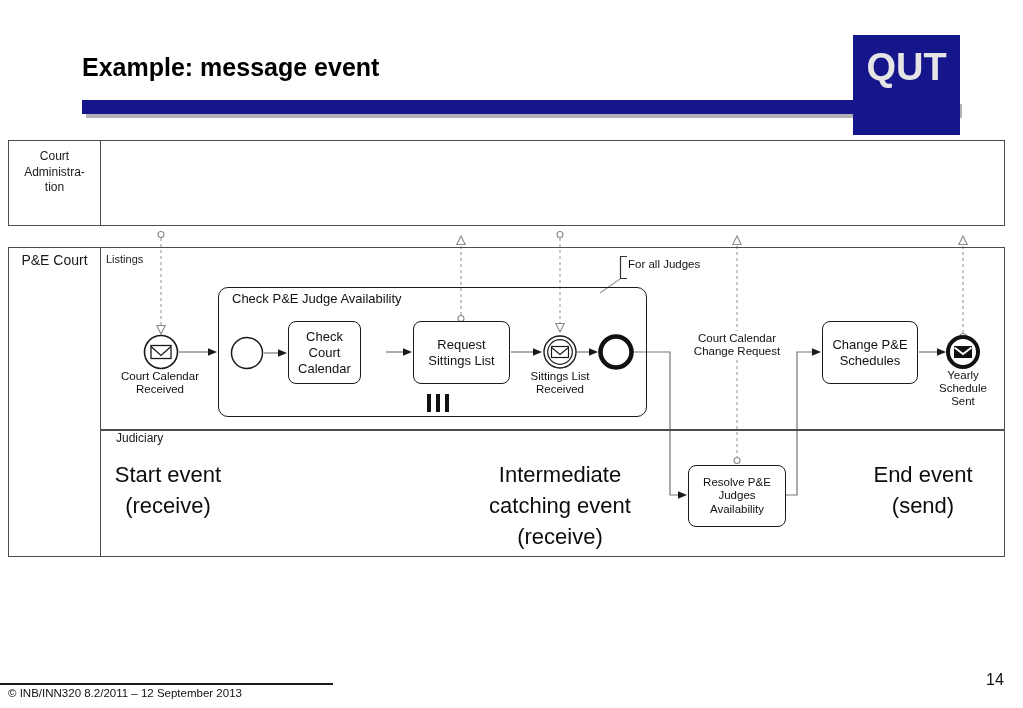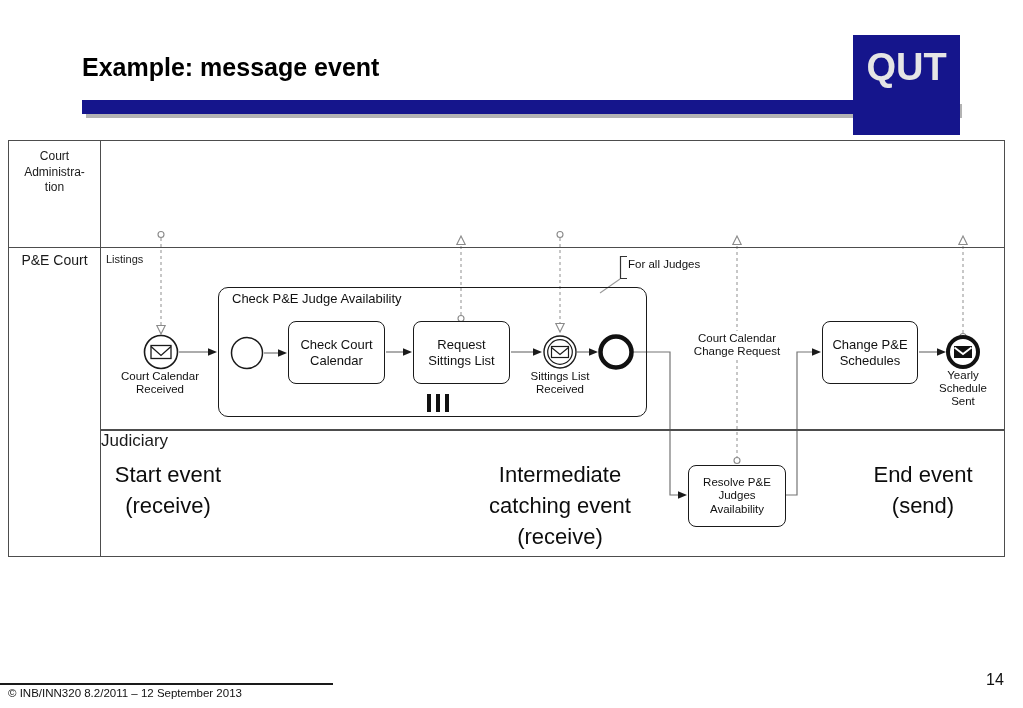--- a/index.html
+++ b/index.html
@@ -48,39 +48,39 @@
 <body>
 
 <div id="slide">
 
   <div class="slide-title">Example: message event</div>
   <div class="title-bar" style="background: rgb(21, 21, 140);"></div>
   <div class="logo" style="background: rgb(21, 21, 140);">
     <span>QUT</span>
   </div>
 
-  <div class="pool" style="left:8px;top:140px;width:997px;height:108px;padding-left:16px;">
+  <div class="pool" style="left:8px;top:140px;width:997px;height:86px;padding-left:16px;">
     <div class="pool-header" style="width:92px;">
       <div class="pool-label">
         <div>Court</div>
         <div>Administra-</div>
         <div>tion</div>
       </div>
     </div>
   </div>
 
   <div class="pool" style="left:8px;top:247px;width:997px;height:310px;">
     <div class="pool-header" style="width:92px;">
       <div class="pool-label" style="font-size:14px;padding-top:5px;">
         <div>P&amp;E Court</div>
       </div>
     </div>
     <div class="lane-divider" style="left:92px;top:181px;"></div>
     <div class="lane-label" style="left:97px;top:5px;font-size:11px;">Listings</div>
-    <div class="lane-label" style="left:92px;top:183px;font-size:17px;">Judiciary</div>
+    <div class="lane-label" style="left:107px;top:183px;font-size:12px;">Judiciary</div>
   </div>
 
   <svg id="bpmn-svg" width="1023" height="708" viewBox="0 0 1023 708">
     <g stroke="#757575" stroke-width="1.2" fill="none">
       <line x1="179" y1="352" x2="209" y2="352"></line>
       <line x1="264" y1="353" x2="280" y2="353"></line>
       <line x1="386" y1="352" x2="404" y2="352"></line>
       <line x1="511" y1="352" x2="534" y2="352"></line>
       <line x1="577" y1="352" x2="590" y2="352"></line>
       <polyline points="633,352 670,352 670,495 679,495"></polyline>
@@ -146,21 +146,21 @@
     <g fill="none">
       <path d="M627,256.5 L620.5,256.5 L620.5,278.5 L627,278.5" stroke="#333333" stroke-width="1.2"></path>
       <line x1="620" y1="279" x2="600" y2="293" stroke="#9a9a9a" stroke-width="1.1"></line>
     </g>
   </svg>
 
   <div class="subprocess" style="left:218px;top:287px;width:429px;height:130px;">
     <div class="subprocess-title">Check P&amp;E Judge Availability</div>
   </div>
 
-  <div class="task" style="left:288px;top:321px;width:97px;height:63px;">
+  <div class="task" style="left:288px;top:321px;width:73px;height:63px;">
     <div>Check Court</div>
     <div>Calendar</div>
   </div>
   <div class="task" style="left:413px;top:321px;width:97px;height:63px;">
     <div>Request</div>
     <div>Sittings List</div>
   </div>
   <div class="task small" style="left:688px;top:465px;width:98px;height:62px;">
     <div>Resolve P&amp;E</div>
     <div>Judges</div>

